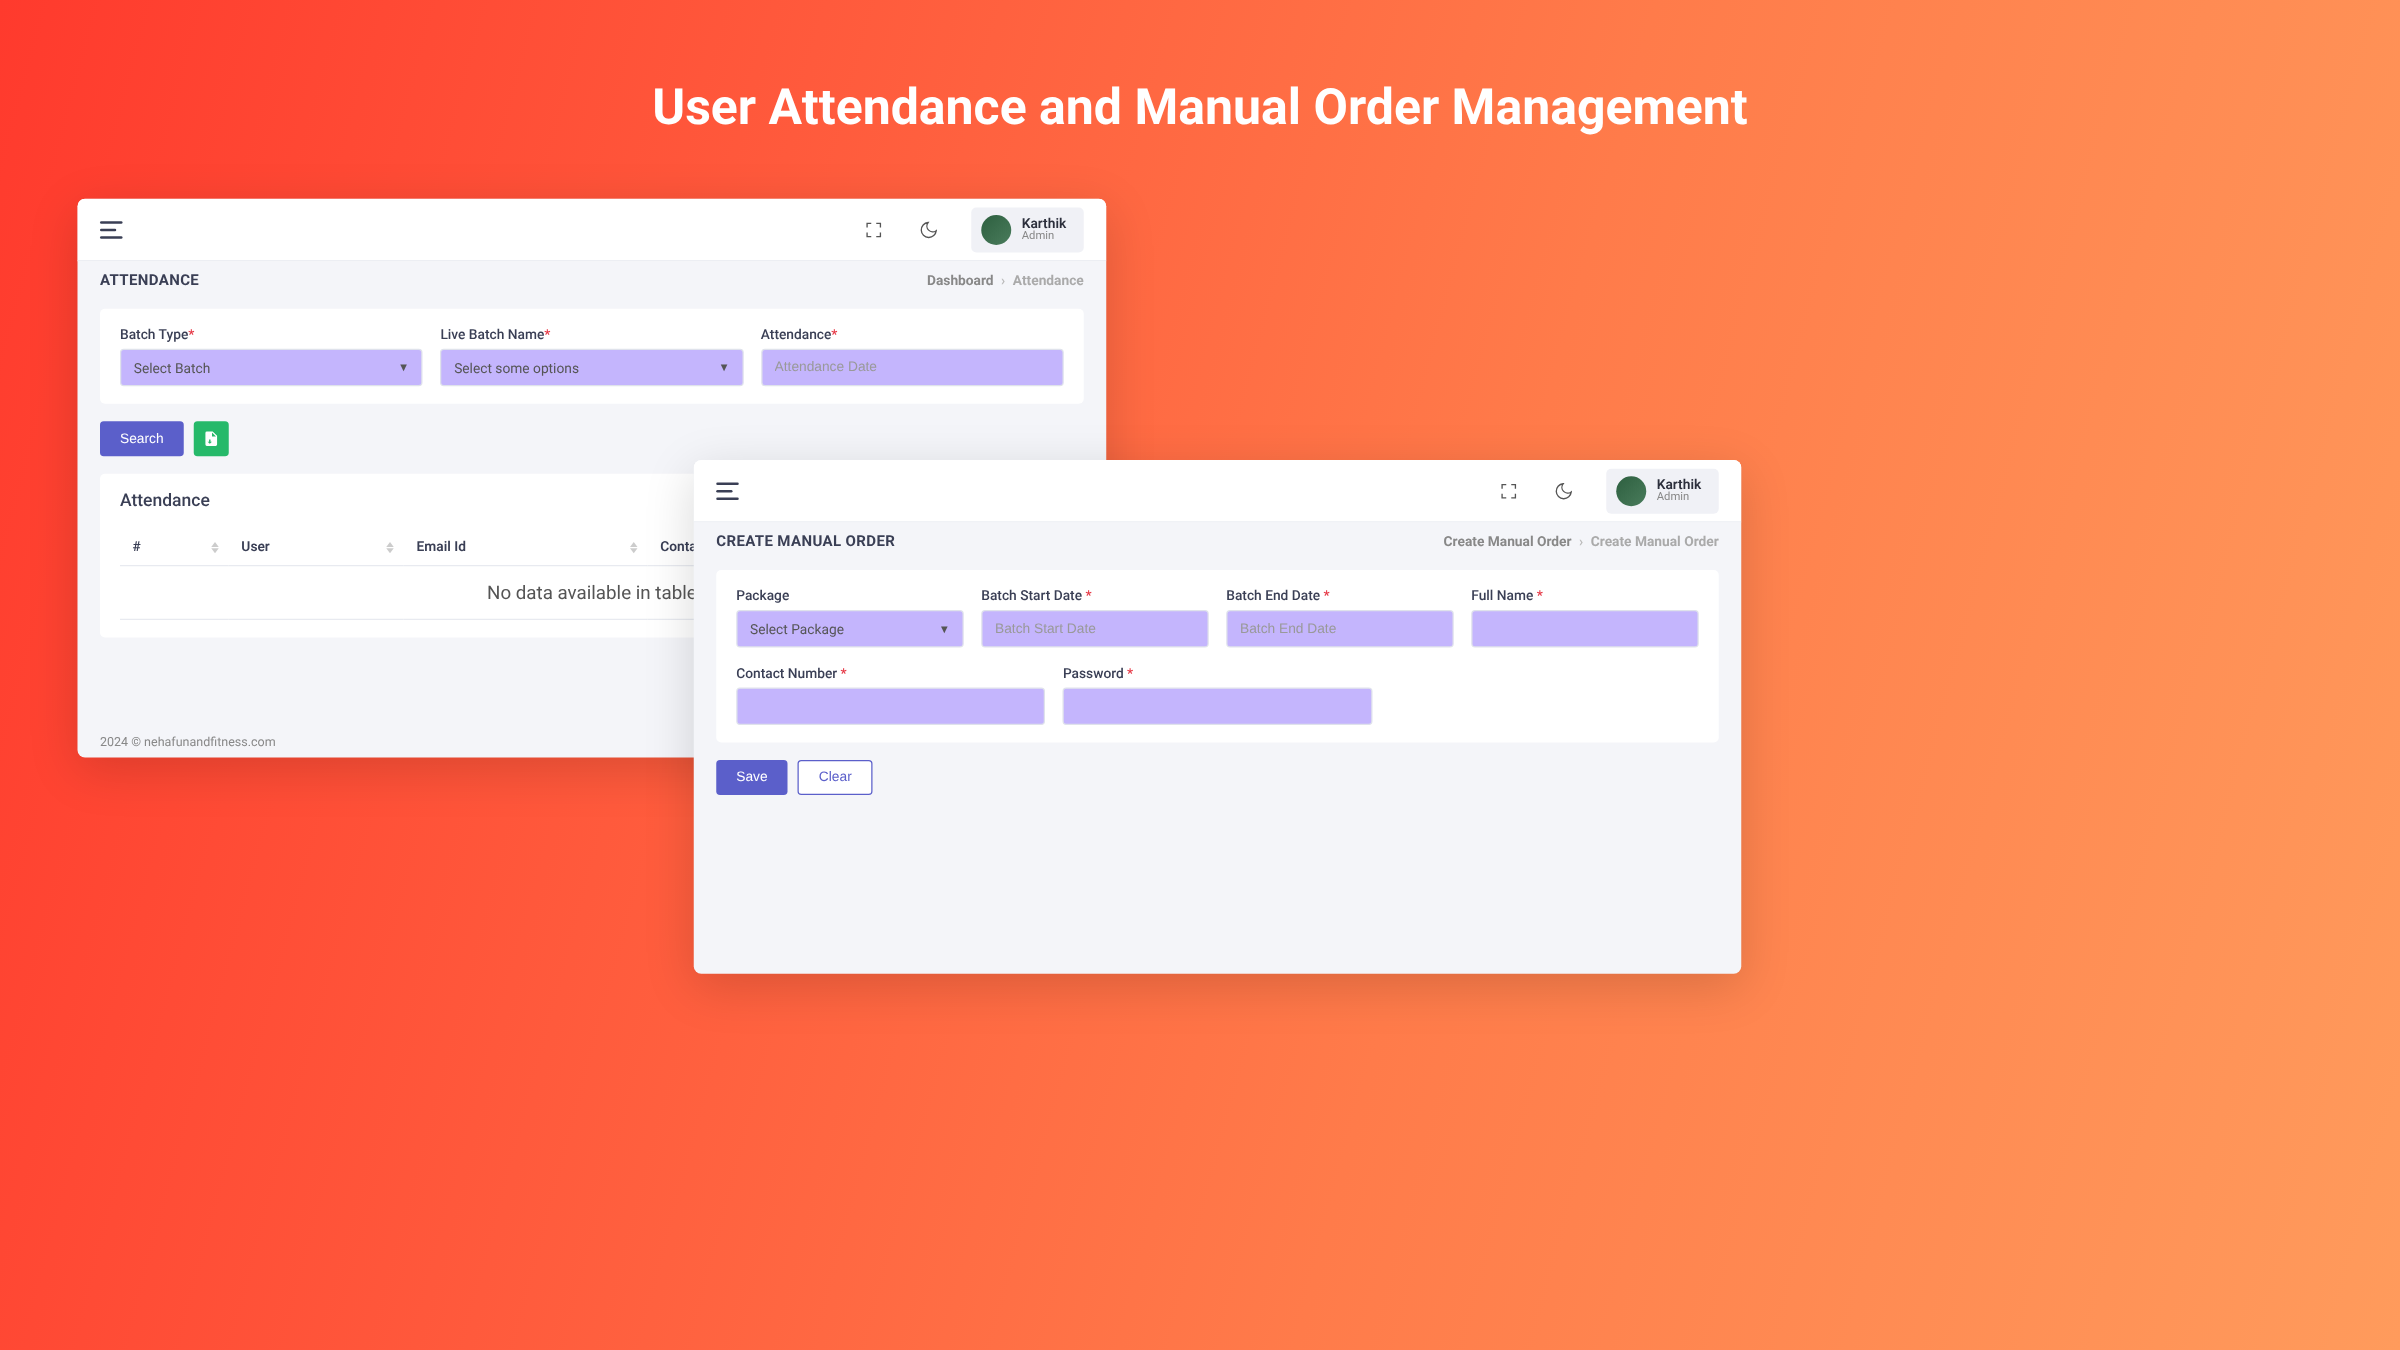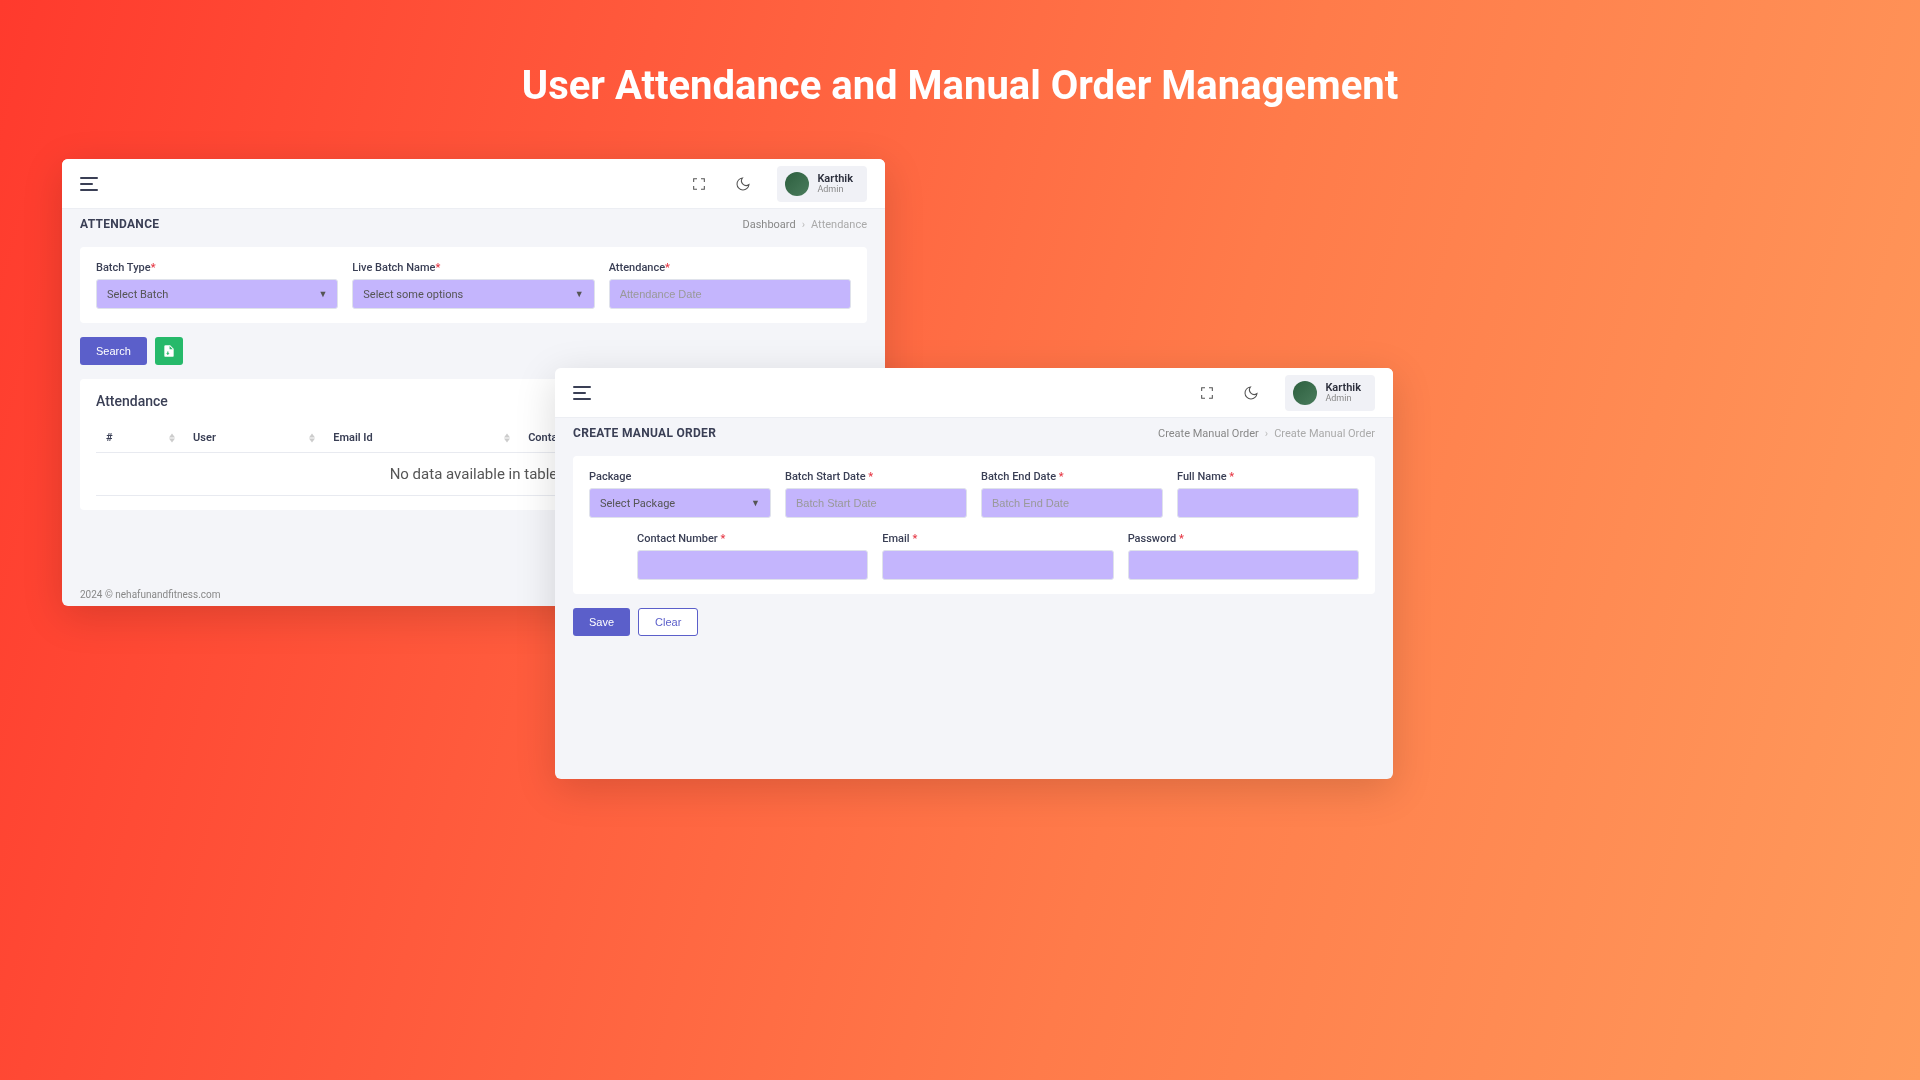--- a/index.html
+++ b/index.html
@@ -24,21 +24,21 @@
 .icon-btn { width:28px; height:28px; display:flex; align-items:center; justify-content:center; color:#555; cursor:pointer; }
 .icon-btn svg { width:16px; height:16px; stroke:#555; fill:none; stroke-width:1.6; }
 .user-badge { display:flex; align-items:center; gap:8px; background:#f0f1f6; padding:6px 14px 6px 8px; border-radius:4px; margin-left:4px; }
 .avatar { width:24px; height:24px; border-radius:50%; background:linear-gradient(135deg,#2d5f3f,#4a7c5c); }
 .user-meta { line-height:1.1; }
 .uname { font-size:11px; font-weight:600; color:#2c2f3c; }
 .urole { font-size:9px; color:#888; }
 
 .pagehead { display:flex; align-items:center; justify-content:space-between; padding:8px 18px 10px; }
 .ptitle { font-size:12px; font-weight:700; color:#3a3f55; letter-spacing:.3px; }
-.bcrumb { font-size:11px; color:#888; display:flex; gap:6px; align-items:center; }
+.bcrumb { font-size:11px; color:#888; display:flex; gap:6px; align-items:center;font-weight:bold; }
 .bcrumb .bitem { color:#888; } .bcrumb .bitem.muted{color:#aaa;} .bcrumb .sep{color:#bbb;}
 
 .panel { background:#fff; margin:6px 18px 0; border-radius:4px; padding:14px 16px; }
 .row3 { display:grid; grid-template-columns:1fr 1fr 1fr; gap:14px; }
 .row4 { display:grid; grid-template-columns:1fr 1fr 1fr 1fr; gap:14px; }
 .fgroup { display:flex; flex-direction:column; gap:5px; }
 .flabel { font-size:11px; color:#3a3f55; font-weight:500; }
 .req { color:#e63946; }
 .finput, .fselect { height:30px; border:1px solid #dfe2eb; border-radius:3px; padding:0 10px; font-size:11px; color:#555; background:#c4b5fd; }
 .finput::placeholder { color:#999; }
@@ -226,27 +226,23 @@
       </div>
       <div class="fgroup">
         <label class="flabel"><span>Batch End Date</span> <span class="req">*</span></label>
         <input class="finput" placeholder="Batch End Date" style="">
       </div>
       <div class="fgroup">
         <label class="flabel"><span>Full Name</span> <span class="req">*</span></label>
         <input class="finput" style="">
       </div>
     </div>
-    <div class="row3" style="margin-top:14px;margin-left:48px;">
+    <div class="row3" style="margin-top:14px;">
       <div class="fgroup">
         <label class="flabel"><span>Contact Number</span> <span class="req">*</span></label>
-        <input class="finput" style="">
-      </div>
-      <div class="fgroup">
-        <label class="flabel"><span>Email</span> <span class="req">*</span></label>
         <input class="finput" style="">
       </div>
       <div class="fgroup">
         <label class="flabel"><span>Password</span> <span class="req">*</span></label>
         <input class="finput" type="password" style="">
       </div>
     </div>
   </div>
 
   <div class="actionrow">

